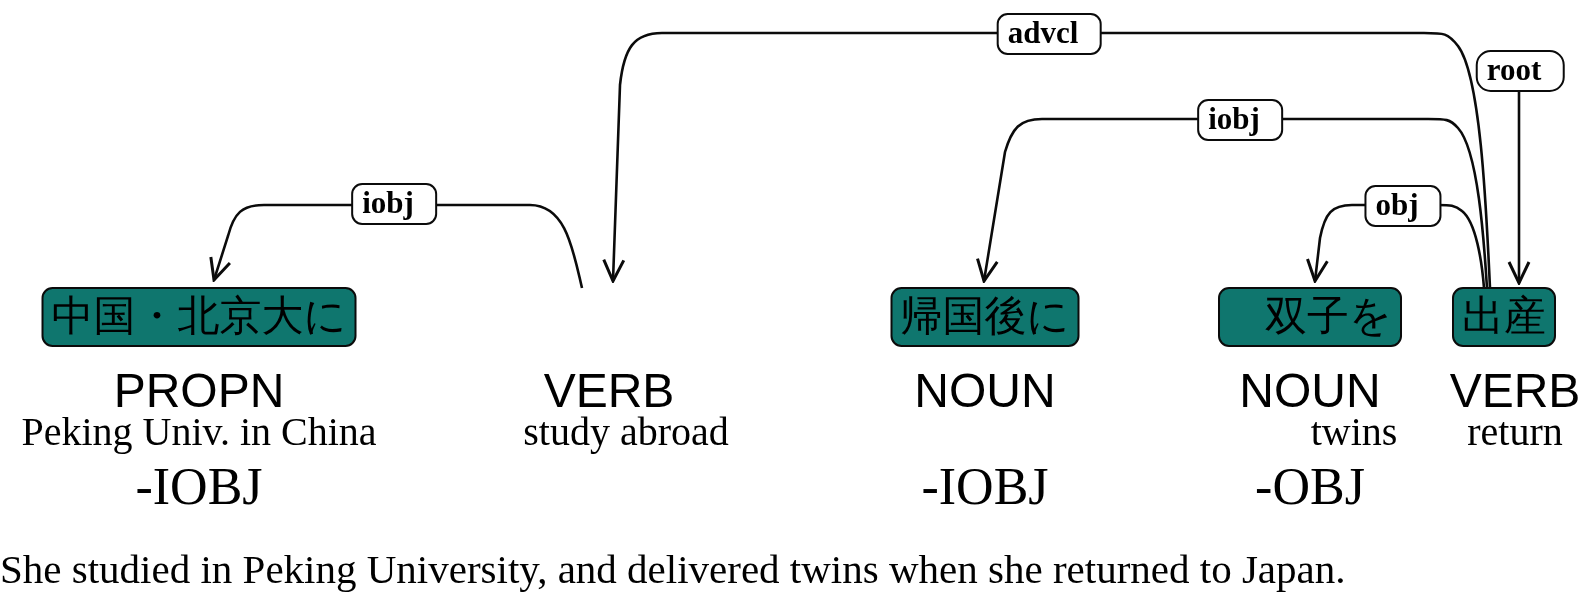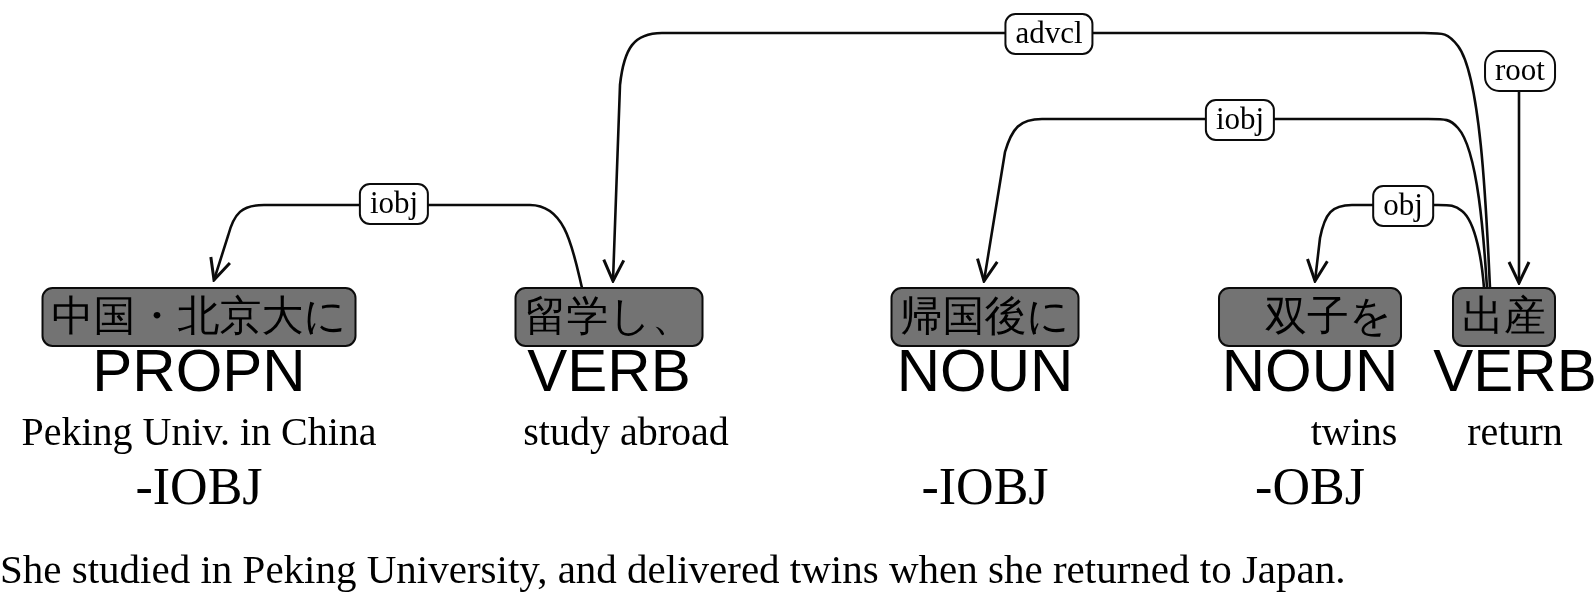--- a/index.html
+++ b/index.html
@@ -26,47 +26,48 @@
     fill: none;
     stroke: #0b0b0b;
     stroke-width: 2.6px;
   }
   .arc-label {
     position: absolute;
     transform: translateX(-50%);
     background: #ffffff;
     border: 2.5px solid #0b0b0b;
     border-radius: 11px;
-    padding: 0px 9px 2px 9px;
+    padding: 0px 21px 2px 9px;
     font-family: "Liberation Serif", "DejaVu Serif", serif;
     font-size: 31px;
     line-height: 36px;
     white-space: nowrap;
     z-index: 3;
+    font-weight: bold;
   }
   .token-box {
     position: absolute;
     top: 287px;
     transform: translateX(-50%);
-    background: #737373;
+    background: #0f766e;
     border: 2.5px solid #0b0b0b;
     border-radius: 11px;
     padding: 4px 8px 6px 8px;
     font-family: "Liberation Serif", "DejaVu Serif", serif;
     font-size: 42px;
     line-height: 46px;
     white-space: nowrap;
     z-index: 2;
   }
   .pos-tag {
     position: absolute;
-    top: 348px;
+    top: 368px;
     transform: translateX(-50%);
     font-family: "Liberation Sans", "DejaVu Sans", sans-serif;
-    font-size: 60px;
+    font-size: 48px;
     line-height: 46px;
     white-space: nowrap;
   }
   .gloss {
     position: absolute;
     top: 409px;
     transform: translateX(-50%);
     font-family: "Liberation Serif", "DejaVu Serif", serif;
     font-size: 40px;
     line-height: 46px;
@@ -124,21 +125,20 @@
 
   <div class="arc-label" style="left:1403px; top:185px;">obj</div>
 
   <div class="arc-label" style="left:1520px; top:50px;border-radius:15px;">root</div>
 
   <div class="token-box" style="left:199px;">中国・北京大に</div>
   <div class="pos-tag" style="left:199px;">PROPN</div>
   <div class="gloss" style="left:199px;">Peking Univ. in China</div>
   <div class="deprel" style="left:199px;">-IOBJ</div>
 
-  <div class="token-box" style="left:609px;">留学し、</div>
   <div class="pos-tag" style="left:609px;">VERB</div>
   <div class="gloss" style="left:626px;">study abroad</div>
 
   <div class="token-box" style="left:985px;">帰国後に</div>
   <div class="pos-tag" style="left:985px;">NOUN</div>
   <div class="deprel" style="left:985px;">-IOBJ</div>
 
   <div class="token-box" style="left:1310px;padding-left:45px;">双子を</div>
   <div class="pos-tag" style="left:1310px;">NOUN</div>
   <div class="gloss" style="left:1310px;margin-left:44px;">twins</div>

